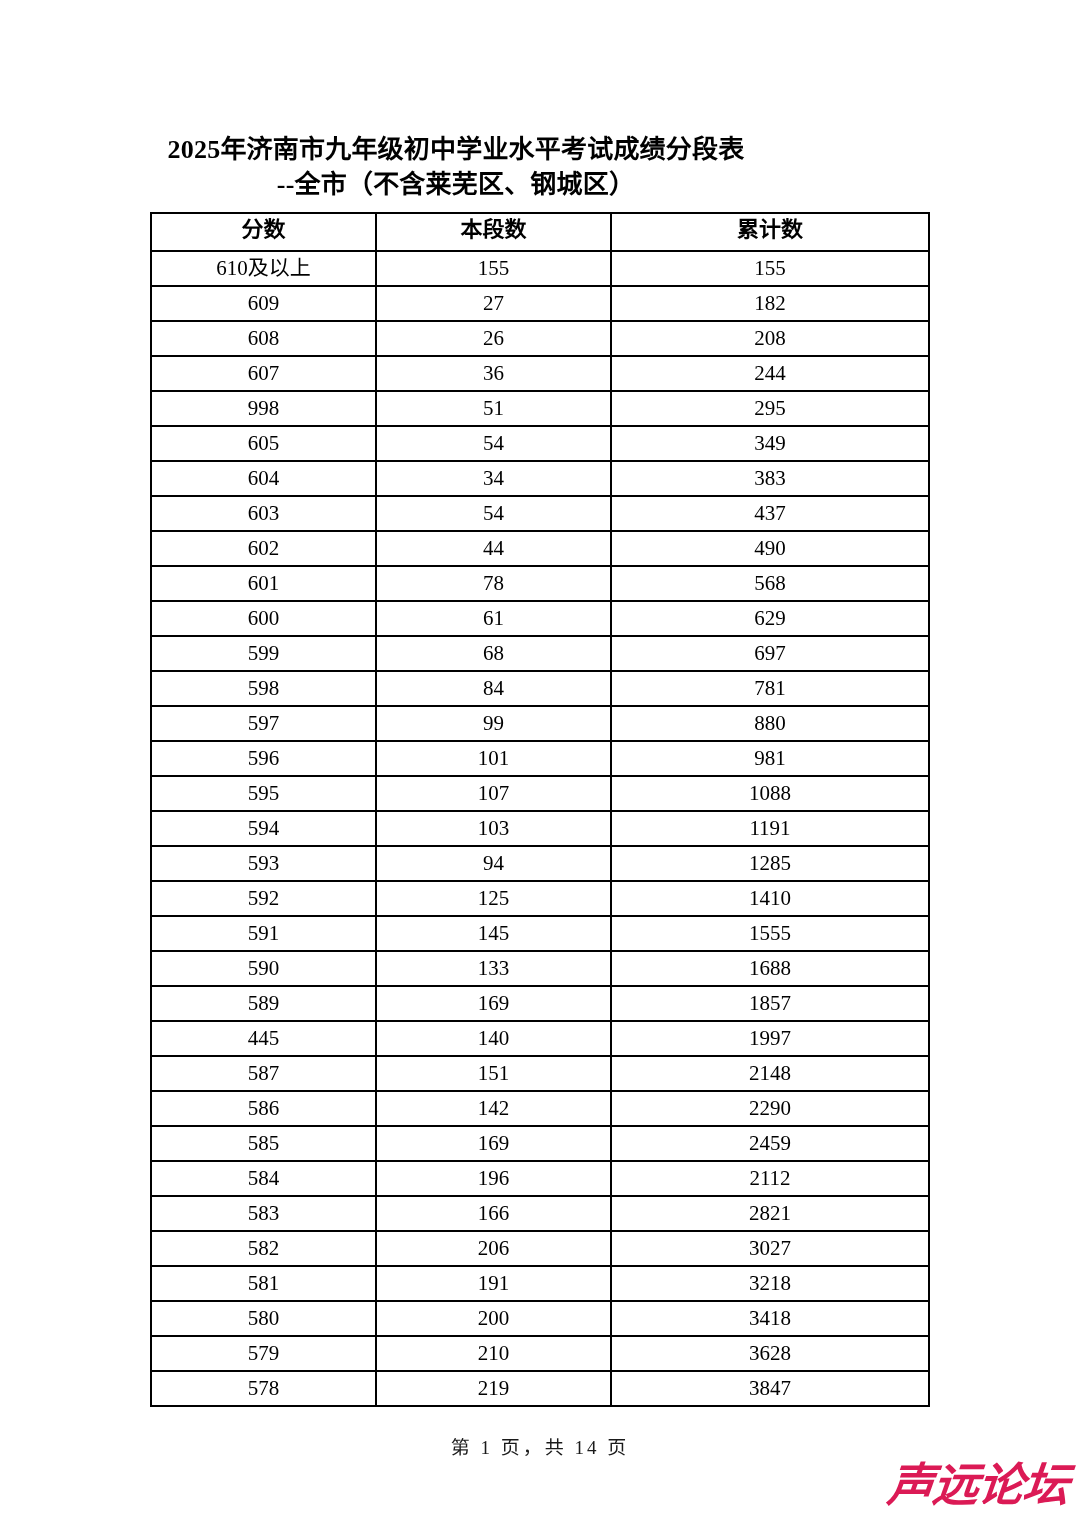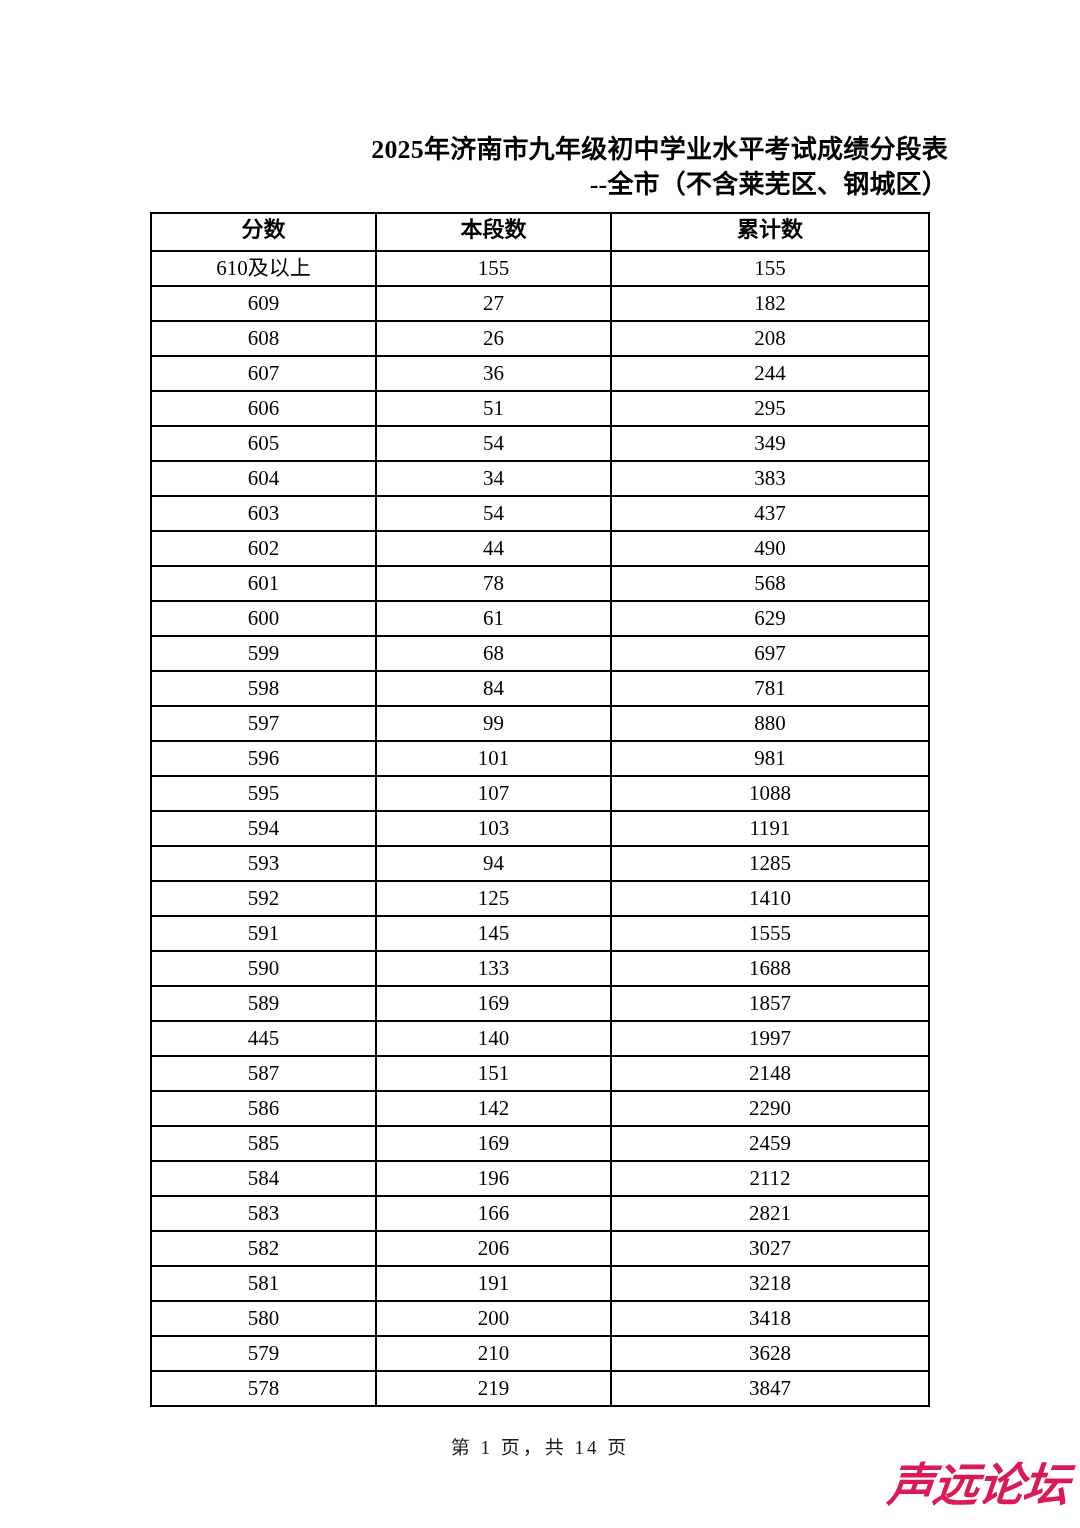--- a/index.html
+++ b/index.html
@@ -23,22 +23,21 @@
     height: 1528px;
     box-sizing: border-box;
   }
 
   
   .title-block {
     position: absolute;
     left: 0;
     top: 132px;
     width: 912px;
-    text-align: right;
-    margin-left: 36px;
+    text-align: center;
   }
   .title-line {
     font-weight: bold;
     font-size: 26px;
     line-height: 35px;
     letter-spacing: 0.2px;
     white-space: nowrap;
   }
 
   
@@ -152,21 +151,21 @@
           <td>608</td>
           <td>26</td>
           <td>208</td>
         </tr>
         <tr>
           <td>607</td>
           <td>36</td>
           <td>244</td>
         </tr>
         <tr>
-          <td>606</td>
+          <td>998</td>
           <td>51</td>
           <td>295</td>
         </tr>
         <tr>
           <td>605</td>
           <td>54</td>
           <td>349</td>
         </tr>
         <tr>
           <td>604</td>

